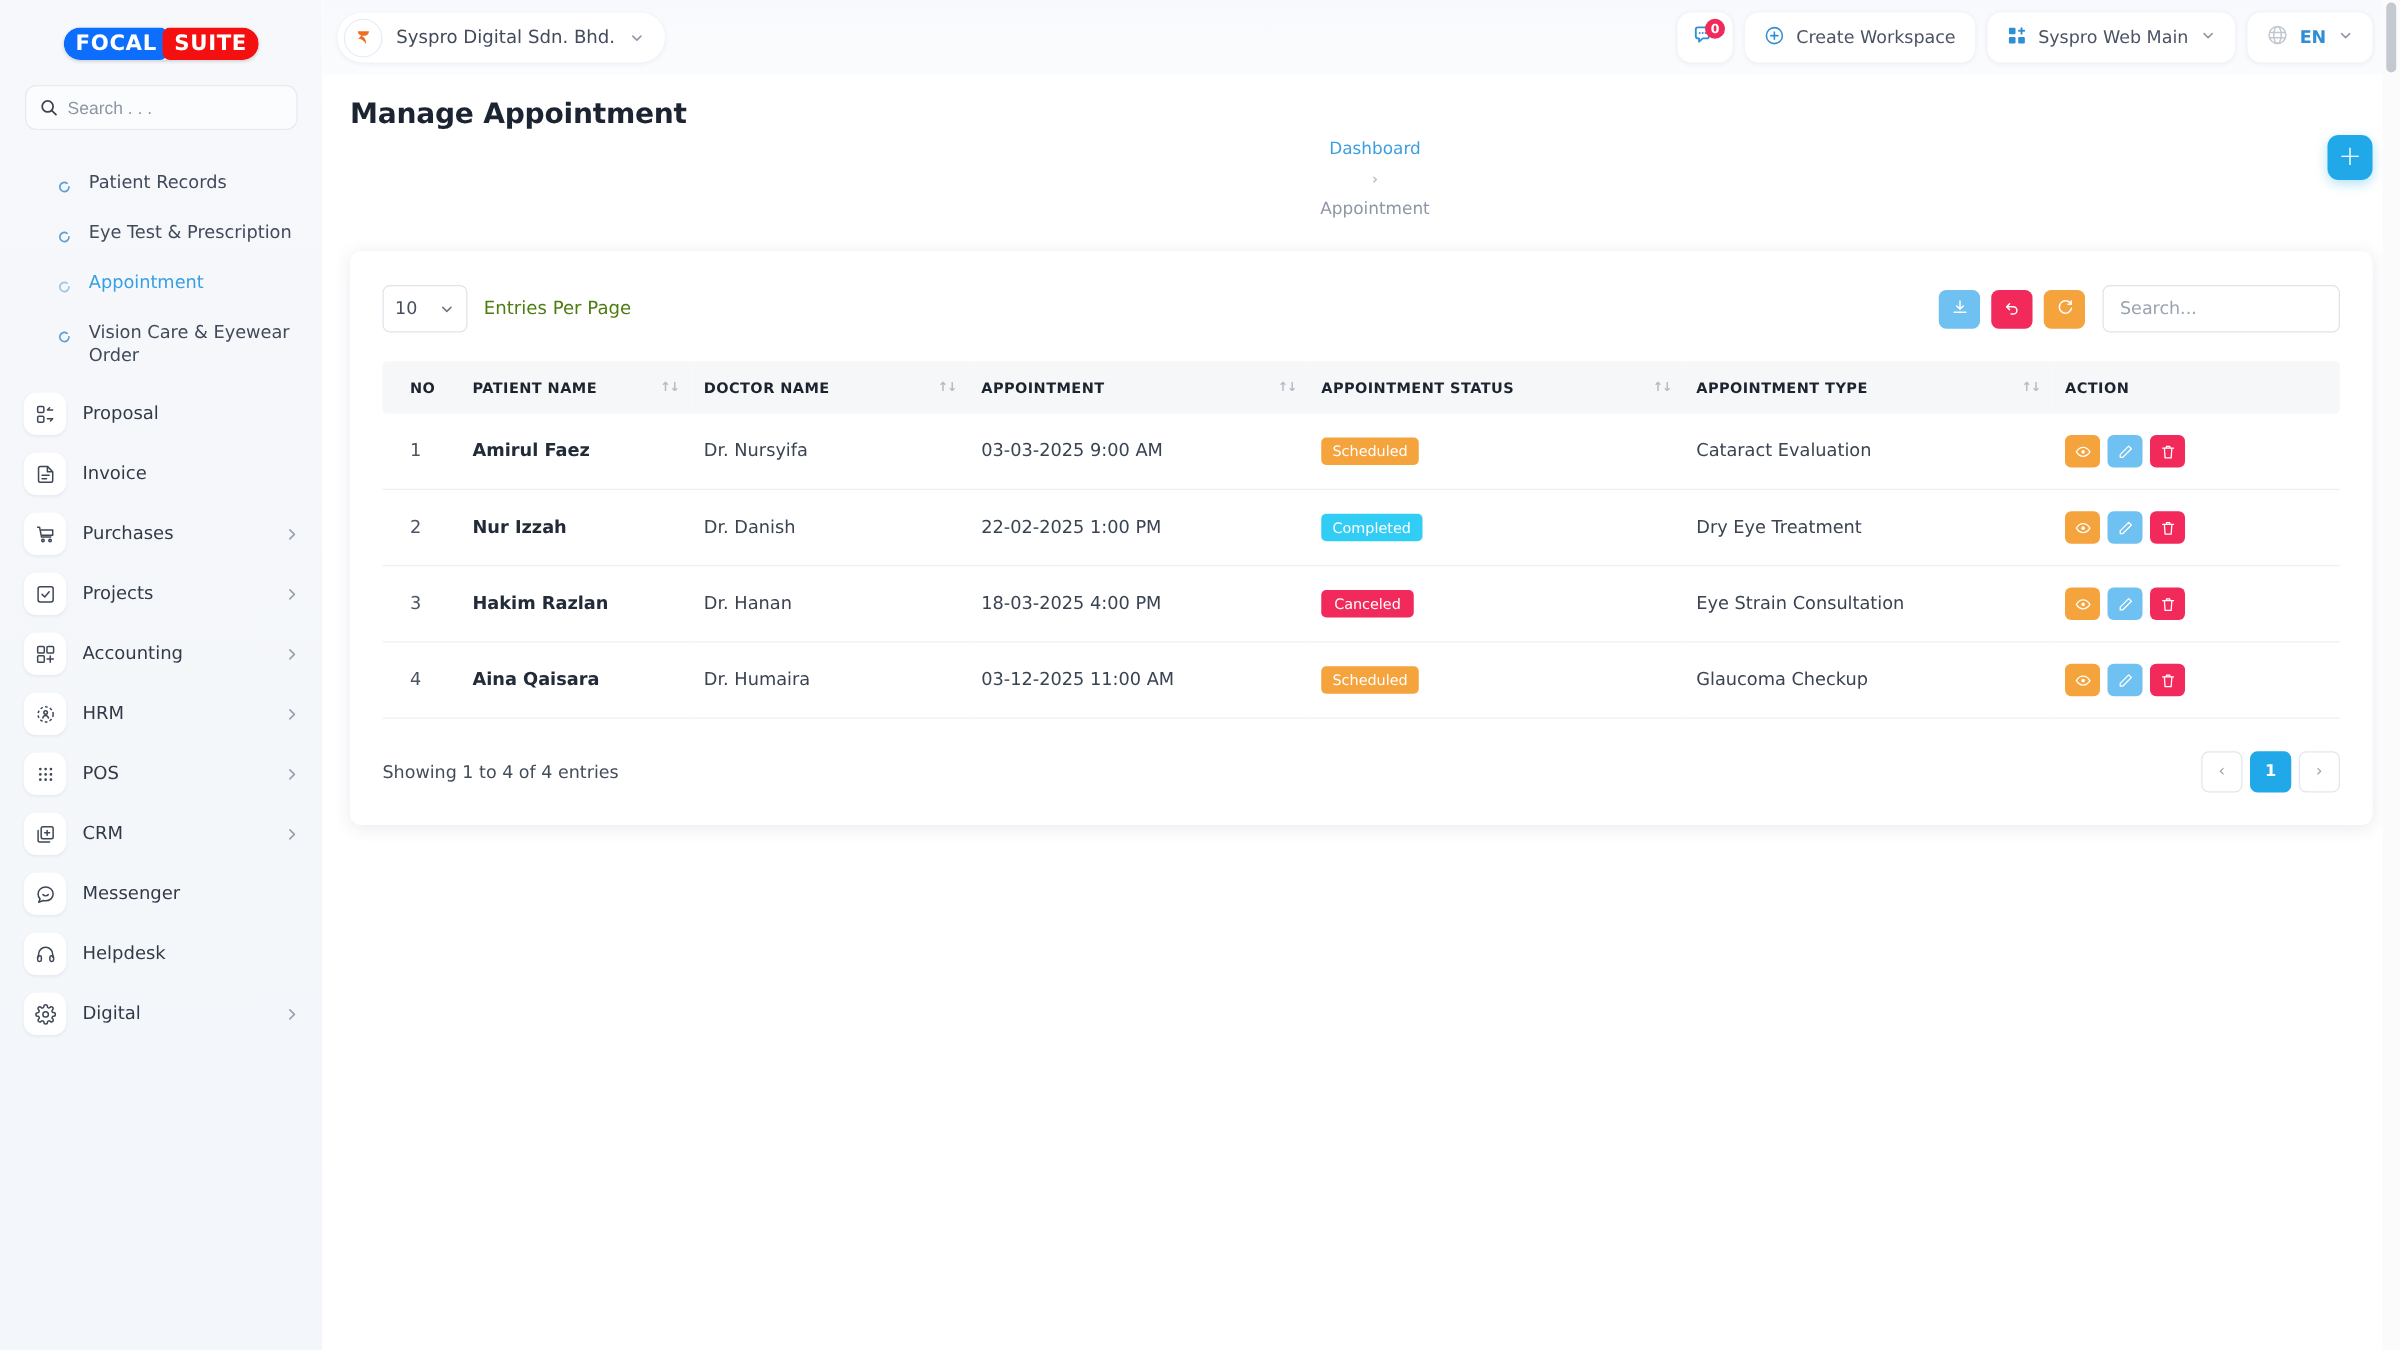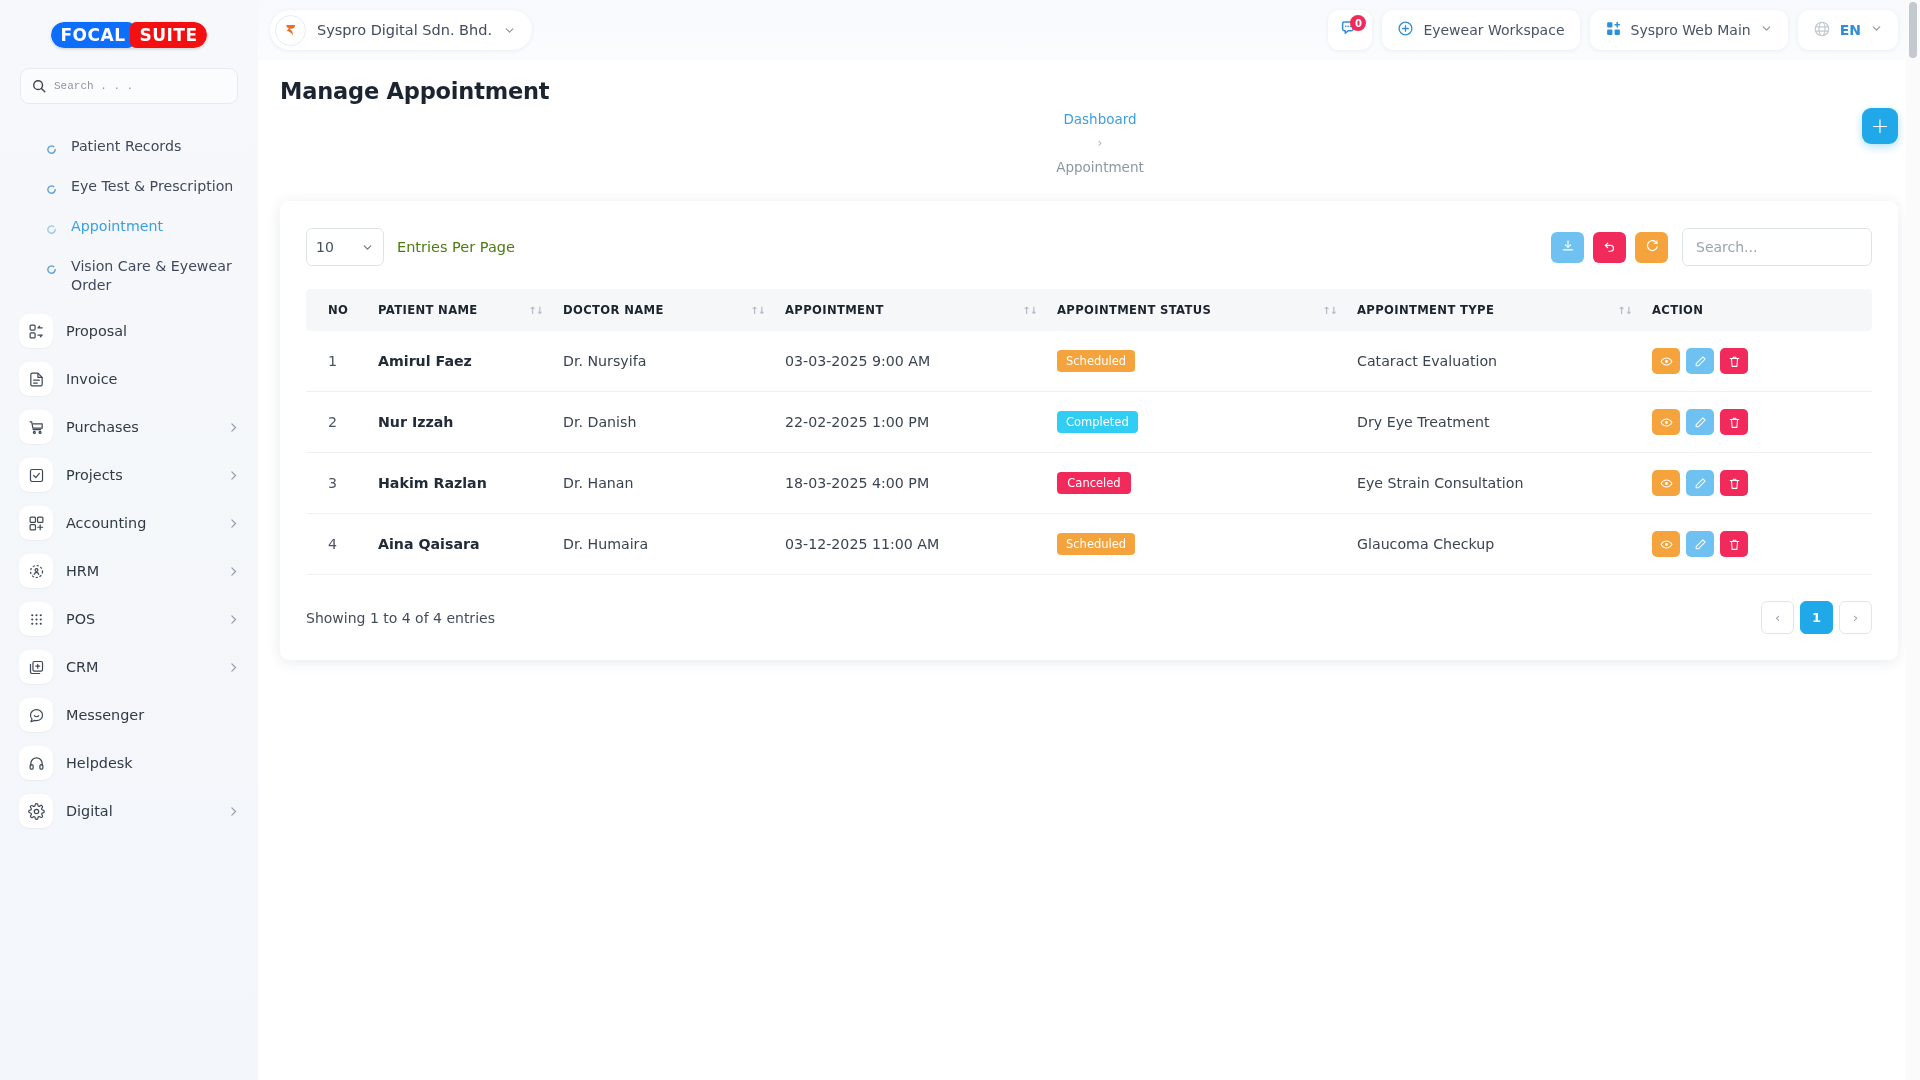--- a/index.html
+++ b/index.html
@@ -30,22 +30,22 @@
   .logo-a { background:#0d6efd; border-radius: 13px 6px 6px 13px; }
   .logo-b { background:#f41010; border-radius: 6px 13px 13px 6px; margin-left:-4px; }
 
   .search-box {
     margin: 10px 20px 0 20px; height: 36px;
     background:#fbfcfd; border:1px solid #e7ebf0; border-radius: 9px;
     display:flex; align-items:center; gap:8px; padding: 0 11px;
   }
   .search-box .mag { width:14px; height:14px; flex:0 0 14px; }
   .search-box input {
-    border:0; outline:0; background:transparent; font-size:11px;
-    color:#737373; width:100%; font-family: Liberation Mono, monospace;
+    border:0; outline:0; background:transparent; font-size:14px;
+    color:#737373; width:100%; font-family: Liberation Sans, sans-serif;
   }
   .search-box input::placeholder { color:#8d96a5; }
 
   .nav { margin-top: 18px; }
 
   .nav-active {
     margin: 0 0 0 16px; height: 46px;
     background: linear-gradient(90deg,#1aa8e8 0%, #18a3e4 100%);
     border-radius: 11px 0 0 11px;
     display:flex; align-items:center; padding-left: 8px; gap: 12px;
@@ -131,21 +131,21 @@
   }
 
   .card {
     margin: 26px 22px 0 22px; background:#fff; border-radius: 9px;
     box-shadow: 0 2px 14px rgba(30,50,90,.10); padding: 26px 26px 26px 26px;
   }
 
   .card-controls { display:flex; align-items:center; height:40px; }
   .epp {
     display:flex; align-items:center; justify-content:space-between; gap:8px;
-    width:78px; height:38px; border:1px solid #dfe4ea; border-radius:6px;
+    width:68px; height:38px; border:1px solid #dfe4ea; border-radius:6px;
     padding: 0 9px; font-size:14px; color:#46505f; background:#fff; cursor:pointer;
   }
   .epp .cd { color:#6d7685; display:flex;}
   .epp-label { margin-left: 13px; font-size:14.5px; color:#4d7c0f; }
 
   .ctrl-right { margin-left:auto; display:flex; align-items:center; gap:9px; }
   .sq-btn {
     width:33px;height:31px;border-radius:6px;display:flex;align-items:center;
     justify-content:center;cursor:pointer;color:#fff;
   }
@@ -465,21 +465,21 @@
         <span class="badge-count">0</span>
       </div>
 
       <div class="chip">
         <span>
           <svg width="17" height="17" viewBox="0 0 24 24" fill="none" stroke="#2f8fd6" stroke-width="1.8">
             <circle cx="12" cy="12" r="9"></circle>
               <path d="M12 8 v8 M8 12 h8" stroke-linecap="round"></path>
           </svg>
         </span>
-        <span>Eyewear Workspace</span>
+        <span>Create Workspace</span>
       </div>
 
       <div class="chip">
         <span>
           <svg width="17" height="17" viewBox="0 0 24 24" fill="#2f8fd6">
             <rect x="3" y="3" width="7.5" height="7.5" rx="1.4"></rect>
             <rect x="3" y="13.5" width="7.5" height="7.5" rx="1.4"></rect>
             <rect x="13.5" y="13.5" width="7.5" height="7.5" rx="1.4"></rect>
             <rect x="16.2" y="2.6" width="2.1" height="8.4" rx="1"></rect>
             <rect x="13.3" y="5.5" width="8" height="2.1" rx="1"></rect>

